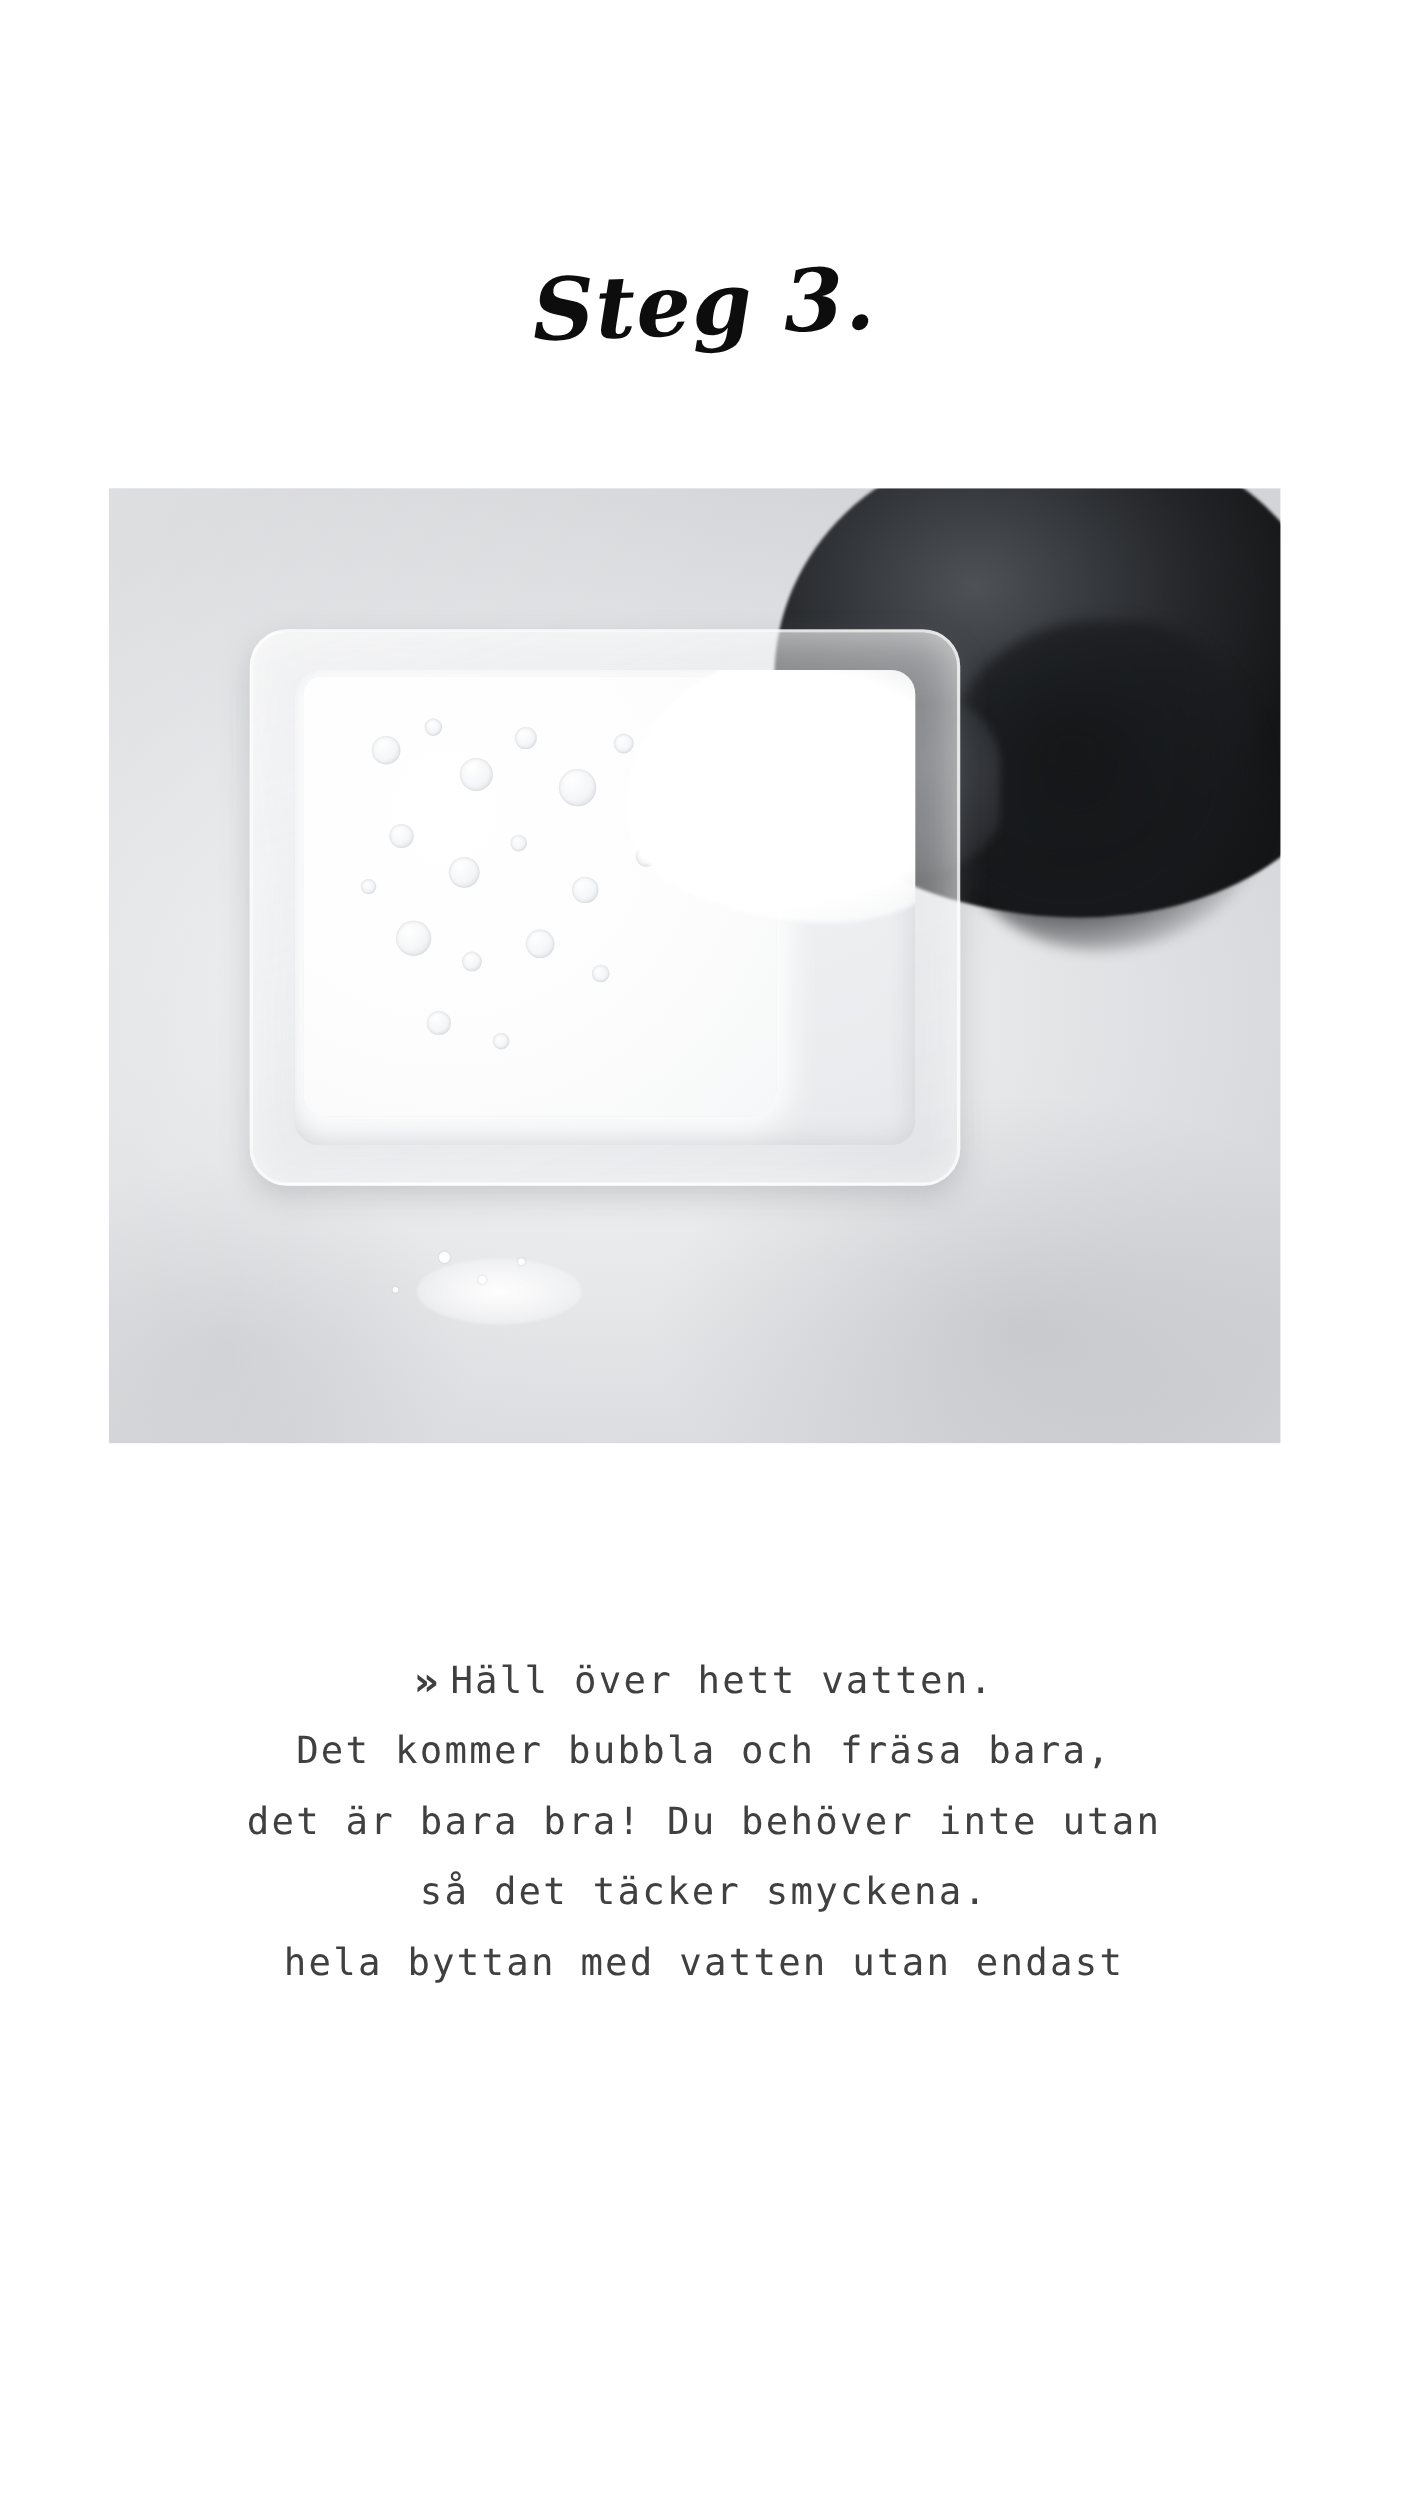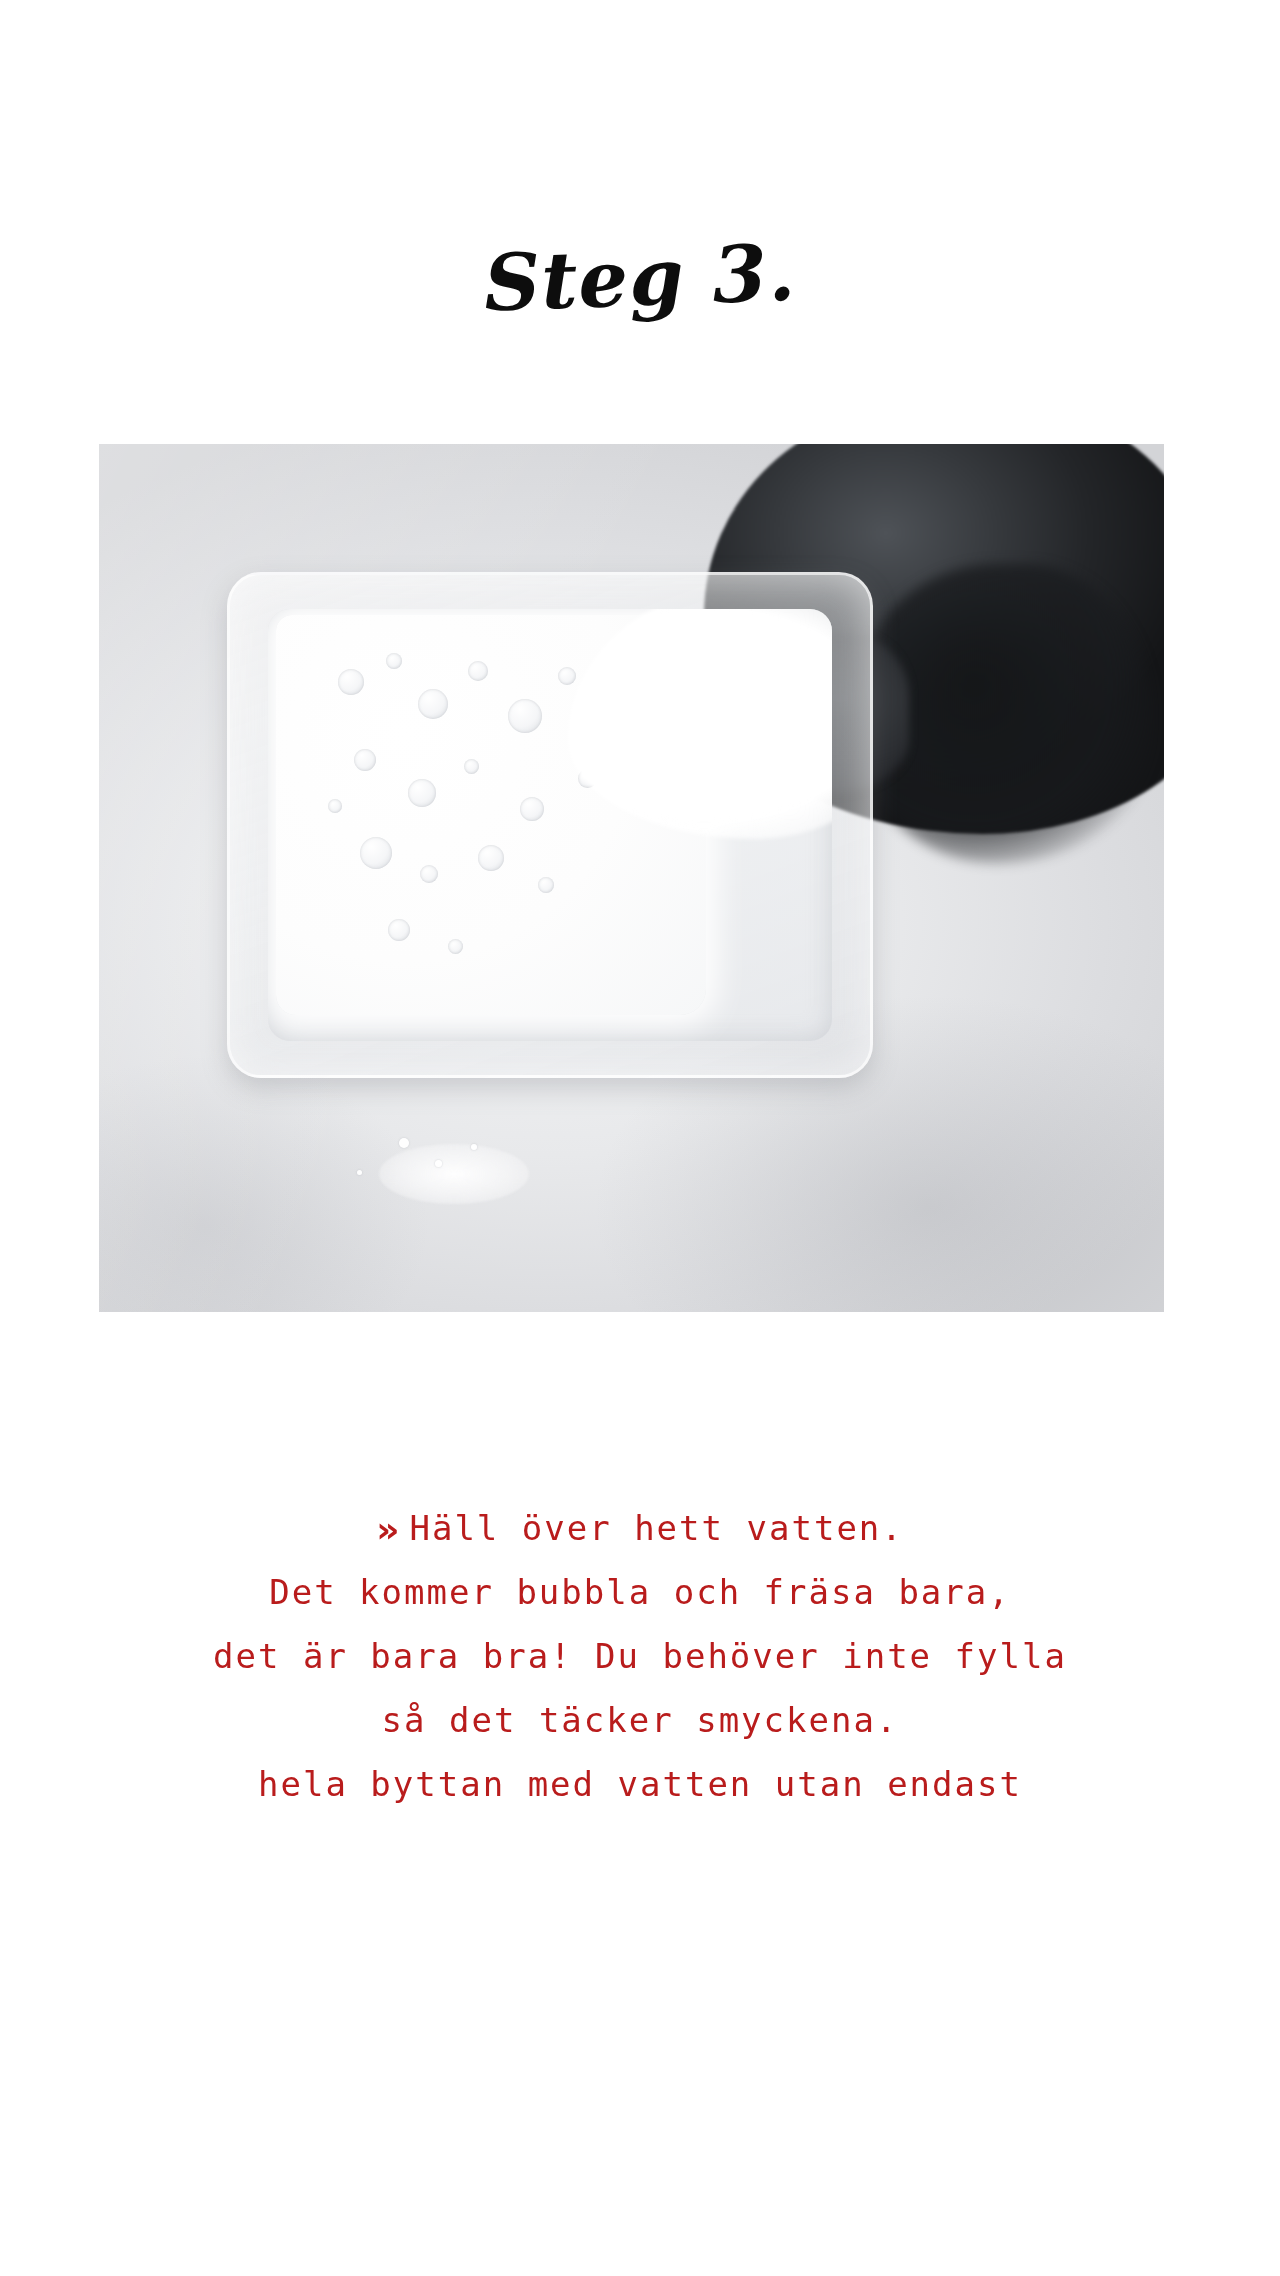--- a/index.html
+++ b/index.html
@@ -172,21 +172,21 @@
   .caption {
     position: absolute;
     left: 0;
     top: 1496px;
     width: 1280px;
     text-align: center;
     font-family: "DejaVu Sans Mono", monospace;
     font-size: 34px;
     line-height: 64px;
     letter-spacing: 2px;
-    color: #b91c1c;
+    color: #404040;
   }
   .caption .line { display: block; white-space: pre; }
   .chevrons {
     font-family: "DejaVu Sans", sans-serif;
     font-weight: 700;
     font-size: 36px;
     letter-spacing: -6px;
     margin-right: 16px;
     position: relative;
     top: 2px;
@@ -234,18 +234,18 @@
     <div class="spill"></div>
     <div class="crumb" style="left:300px; top:694px; width:10px; height:10px;"></div>
     <div class="crumb" style="left:336px; top:716px; width:7px;  height:7px;"></div>
     <div class="crumb" style="left:372px; top:700px; width:6px;  height:6px;"></div>
     <div class="crumb" style="left:258px; top:726px; width:5px;  height:5px;"></div>
   </div>
 
   <div class="caption">
     <span class="line"><span class="chevrons">»</span><span>Häll över hett vatten.</span></span>
     <span class="line">Det kommer bubbla och fräsa bara,</span>
-    <span class="line">det är bara bra! Du behöver inte fylla</span>
+    <span class="line">det är bara bra! Du behöver inte utan</span>
     <span class="line">så det täcker smyckena.</span>
     <span class="line">hela byttan med vatten utan endast</span>
   </div>
 
 </div>
 
 </body></html>

